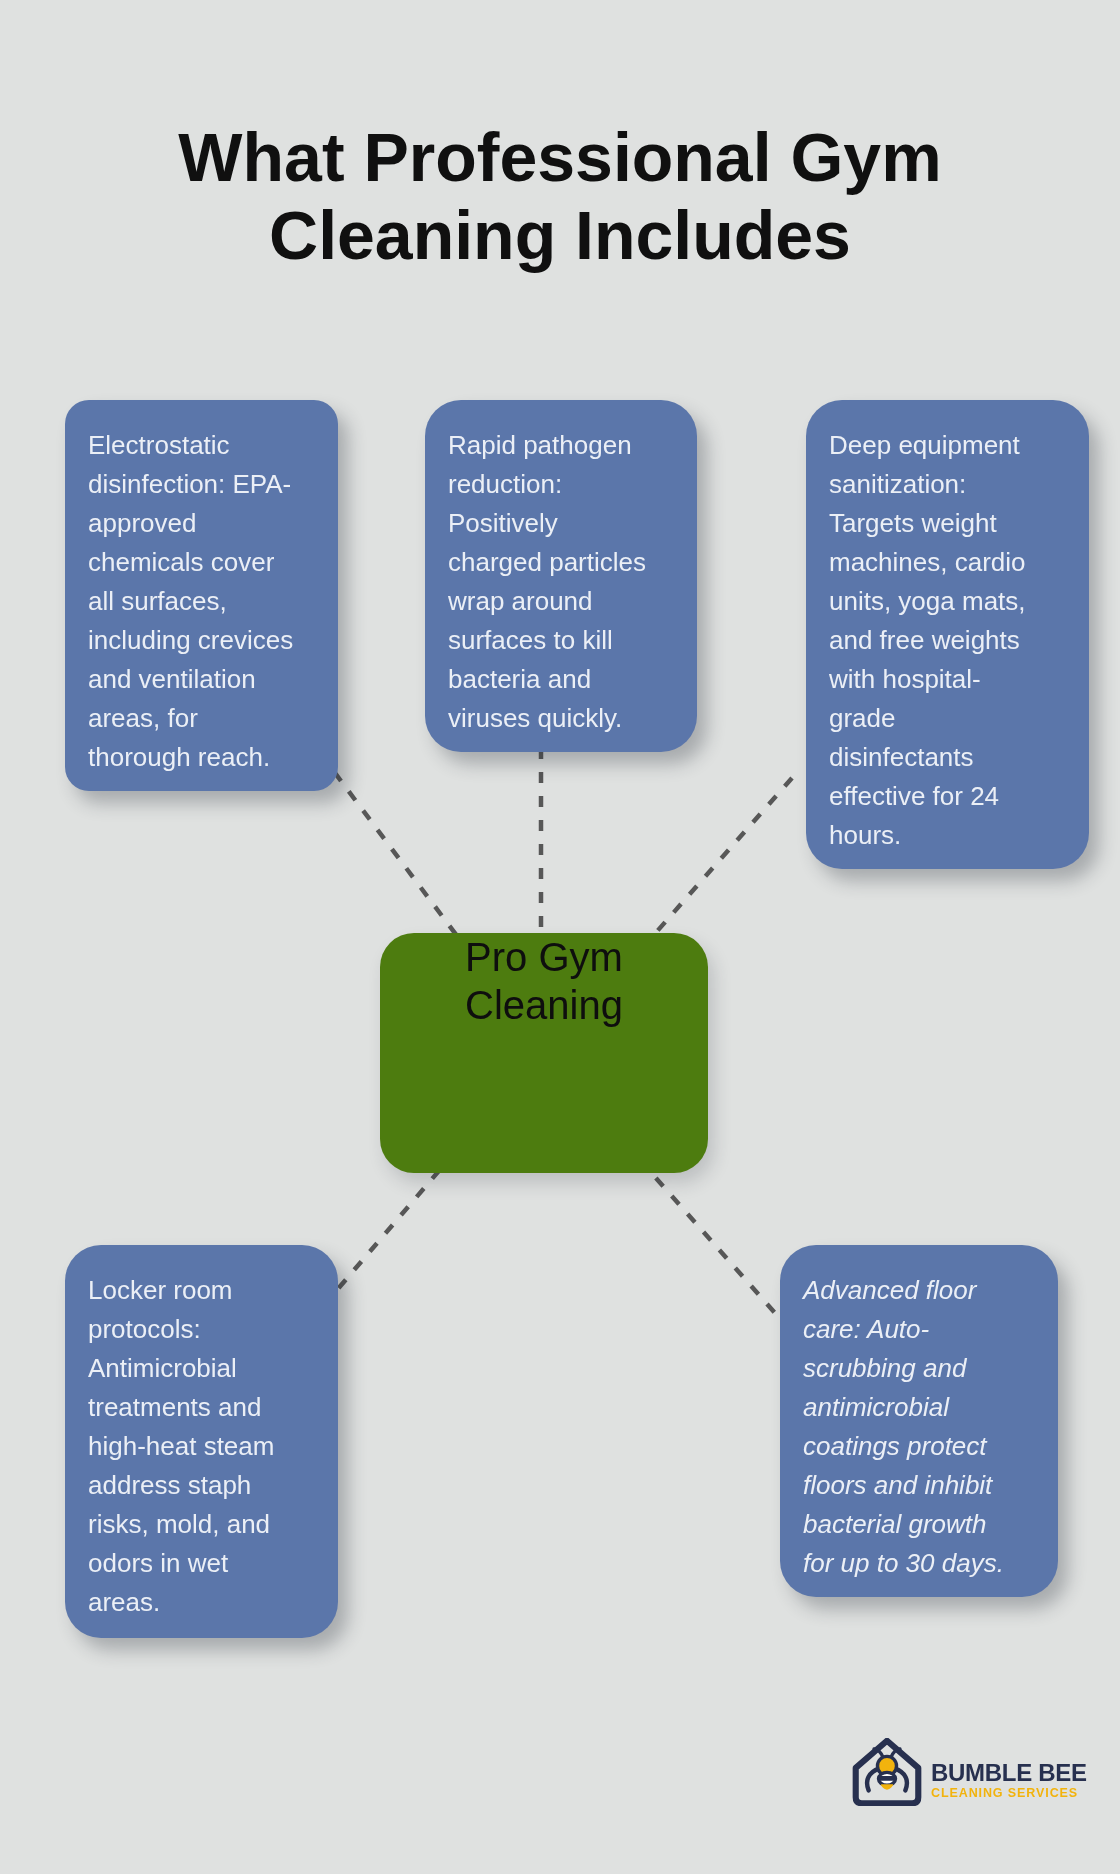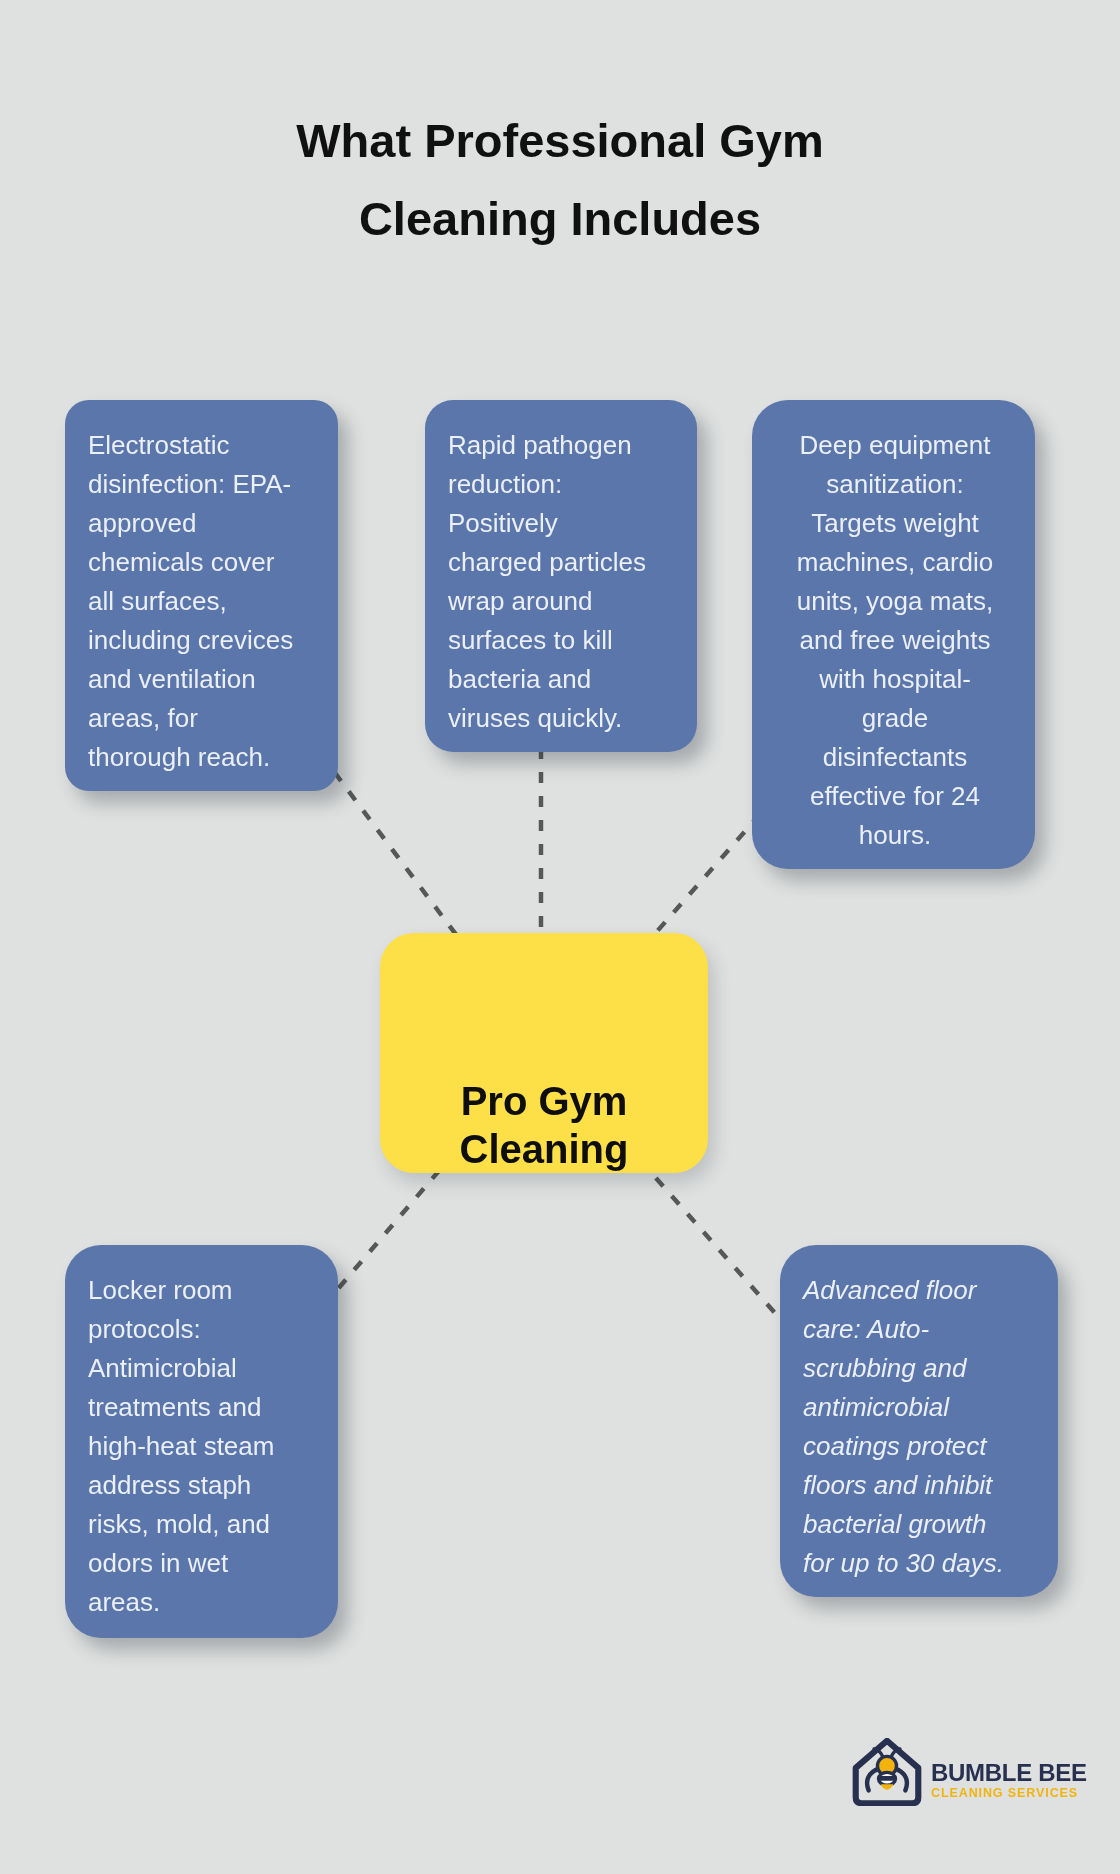--- a/index.html
+++ b/index.html
@@ -8,24 +8,24 @@
     width: 1120px;
     height: 1874px;
     margin: 0 auto;
     background: #dfe1e0;
     overflow: hidden;
     font-family: "Liberation Sans", sans-serif;
   }
   .title {
     position: absolute;
     left: 0; right: 0; top: 102px;
-    margin: 0;
+    margin: 16px;
     text-align: center;
     white-space: pre-line;
-    font-size: 47px;
+    font-size: 68px;
     line-height: 78px;
     font-weight: bold;
     color: #101010;
     letter-spacing: 0px;
     z-index: 2;
   }
   .connectors {
     position: absolute;
     left: 0; top: 0;
     z-index: 1;
@@ -37,39 +37,39 @@
     box-shadow: 10px 12px 18px rgba(40, 45, 55, 0.30);
     color: #ebeff6;
     font-size: 26px;
     line-height: 39px;
     padding: 26px 20px 14px 23px;
     white-space: pre-line;
     z-index: 2;
     box-sizing: border-box;
   }
   .n1 { left: 65px;  top: 400px;  width: 273px; min-height: 388px; border-radius: 24px; }
-  .n2 { left: 425px; top: 400px;  width: 272px; min-height: 350px; border-radius: 28px; }
-  .n3 { left: 752px; top: 400px;  width: 283px; min-height: 462px; text-align: center; }
+  .n2 { left: 425px; top: 400px;  width: 272px; min-height: 350px; }
+  .n3 { left: 806px; top: 400px;  width: 283px; min-height: 462px; }
   .n4 { left: 65px;  top: 1245px; width: 273px; min-height: 393px; }
   .n5 { left: 780px; top: 1245px; width: 278px; min-height: 350px; font-style: italic; }
   .center-card {
     position: absolute;
     left: 380px; top: 933px;
     width: 328px; height: 240px;
-    background: #fde047;
+    background: #4d7c0f;
     border-radius: 34px;
     box-shadow: 6px 10px 18px rgba(40, 45, 55, 0.18);
     display: flex;
-    align-items: flex-end;
+    align-items: flex-start;
     justify-content: center;
     text-align: center;
     white-space: pre-line;
     font-size: 40px;
     line-height: 48px;
-    font-weight: bold;
+    font-weight: normal;
     color: #0e0e0e;
     z-index: 3;
   }
   .logo {
     position: absolute;
     left: 852px; top: 1738px;
     display: flex;
     align-items: flex-start;
     z-index: 2;
   }

